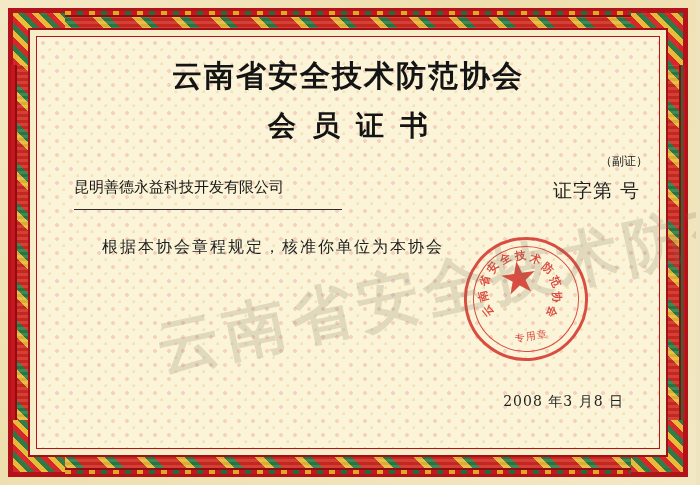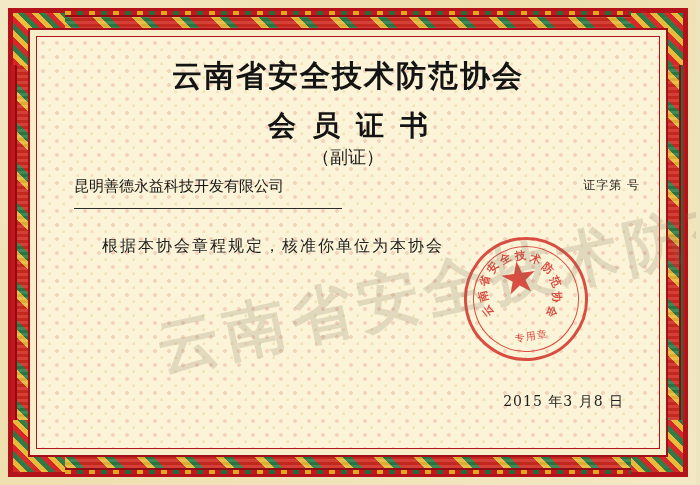--- a/index.html
+++ b/index.html
@@ -76,22 +76,23 @@
     text-align:center;
     font-family:"DejaVu Serif", serif;
     font-weight:bold;
     font-size:28px;
     letter-spacing:16px;
     color:#141414;
     margin-top:10px;
     text-indent:16px;
   }
   .title-note{
-    text-align:center;
-    font-size:18px;
+    text-align:right;
+    font-size:12px;
+    margin-top:8px;
     color:#1a1a1a;
     font-family:"DejaVu Serif", serif;
   }
 
   .row-company{
     position:relative;
     margin-top:6px;
     height:30px;
   }
   .company-name{
@@ -99,21 +100,21 @@
     font-size:15px;
     font-family:"DejaVu Serif", serif;
     color:#151515;
     letter-spacing:0px;
     border-bottom:1px solid #2b2b2b;
     padding-bottom:12px;
     width:268px;
   }
   .cert-no{
     position:absolute;right:8px;top:2px;
-    font-size:12px;
+    font-size:19px;
     font-family:"DejaVu Serif", serif;
     letter-spacing:1px;
     margin-left:24px;
   }
 
   .body-text{
     margin-top:26px;
     font-size:16px;
     line-height:30px;
     font-family:"DejaVu Serif", serif;
@@ -217,21 +218,21 @@
     <div class="row-company">
       <div class="company-name">昆明善德永益科技开发有限公司</div>
       <div class="cert-no">证字第          号</div>
     </div>
 
     <div class="body-text">
       <div><span class="indent"></span><span>根据本协会章程规定，核准你单位为本协会</span></div>
     </div>
 
 
-    <div class="date-line">2015 年3 月8 日</div>
+    <div class="date-line">2008 年3 月8 日</div>
 
     <div class="seal">
       <div class="ring"></div>
       <div class="star"></div>
       <div class="seal-text" id="sealRing">
           <span style="transform: translate(-43.1051px, 15px) rotate(-120deg);">云</span>
           <span style="transform: translate(-48.759px, -2.40075px) rotate(-96deg);">南</span>
           <span style="transform: translate(-46.8465px, -20.5967px) rotate(-72deg);">省</span>
           <span style="transform: translate(-37.6984px, -36.4417px) rotate(-48deg);">安</span>
           <span style="transform: translate(-22.8964px, -47.196px) rotate(-24deg);">全</span>

